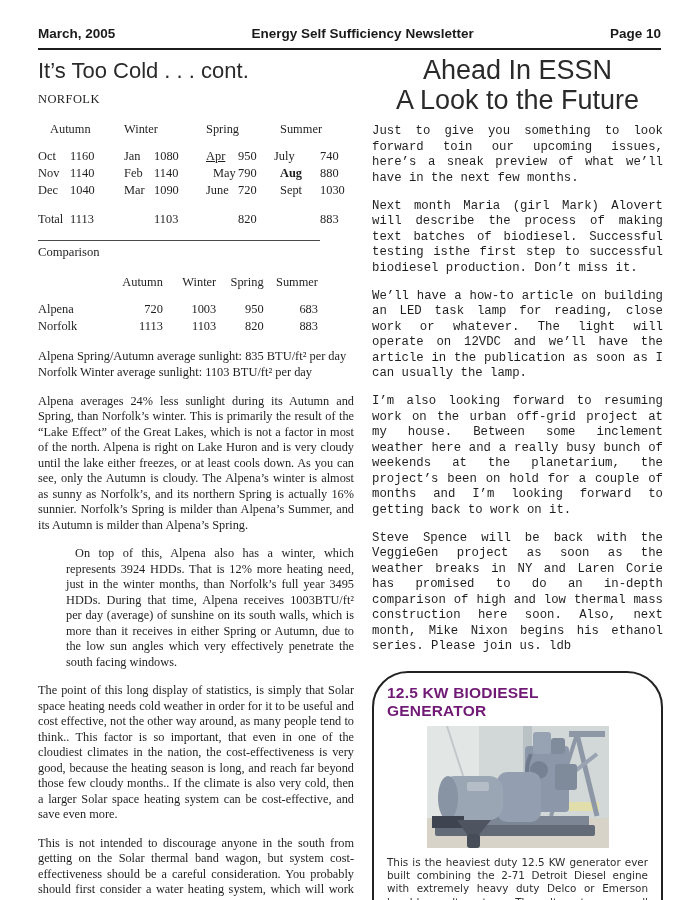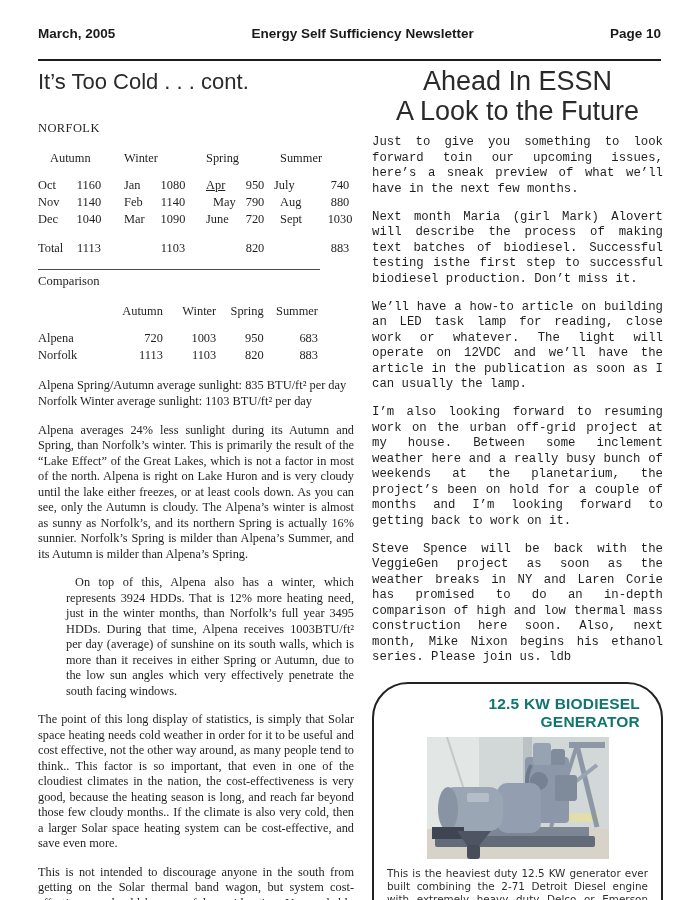--- a/index.html
+++ b/index.html
@@ -4,40 +4,40 @@
 <style>
   html,body { margin:0; padding:0; background:#ffffff; }
   body { width:695px; height:900px; overflow:hidden; color:#1f1f1f;
          font-family:"Liberation Serif", serif; }
   .page { width:695px; height:900px; box-sizing:border-box; padding:26px 34px 0 38px; }
 
   
   .masthead { display:flex; justify-content:space-between; align-items:baseline;
               font-family:"Liberation Sans", sans-serif; font-weight:bold;
               font-size:13.5px; color:#1a1a1a;
-              border-bottom:2px solid #1c1c1c; padding-bottom:18px; }
+              border-bottom:2px solid #1c1c1c; padding-bottom:7px; }
 
   
   .columns { display:flex; gap:18px; margin-top:5px; }
   .col-left  { width:316px; flex:none; }
   .col-right { width:291px; flex:none; }
 
   
   .article-title { font-family:"Liberation Sans", sans-serif; font-weight:400;
-                   font-size:22px; color:#2a2a2a; margin:3px 0 26px 0; }
+                   font-size:22px; color:#2a2a2a; margin:3px 0 8px 0; }
   .location { font-size:12.5px; letter-spacing:.4px; margin-bottom:14px; }
 
   table { border-collapse:collapse; table-layout:fixed; }
   td, th { padding:0; font-size:12.4px; font-weight:normal; line-height:17px;
            white-space:nowrap; overflow:visible; }
 
   .norfolk-table { width:300px; margin-bottom:2px; }
   .norfolk-table .season th { text-align:left; padding-bottom:10px; }
   .norfolk-table td.m { text-align:left; }
-  .norfolk-table td.v { text-align:center; }
+  .norfolk-table td.v { text-align:left; }
   .norfolk-table .totalrow td { padding-top:12px; }
 
   .table-divider { border:none; border-top:1.4px solid #4a4a4a; width:282px;
                    margin:12px 0 4px 0; }
   .comparison-label { font-size:12.6px; margin:0 0 14px 0; }
   .comparison-table { width:280px; margin-bottom:14px; }
   .comparison-table th { text-align:right; padding-bottom:10px; }
   .comparison-table td.lbl { text-align:left; }
   .comparison-table td.v { text-align:right; }
 
@@ -51,22 +51,22 @@
   
   .future-title { font-family:"Liberation Sans", sans-serif; font-weight:400;
                   font-size:27px; line-height:1.12; text-align:center;
                   color:#2a2a2a; margin:0 0 9px 0; }
   .col-right .body-par { margin-bottom:12.5px;font-family:Liberation Mono, monospace; }
 
   
   .ad-box { border:2px solid #222; border-radius:36px; margin-top:10px;
             padding:9px 13px 10px 13px; box-sizing:border-box; width:291px; }
   .ad-title { font-family:"Liberation Sans", sans-serif; font-weight:bold;
-              font-size:15.5px; letter-spacing:.2px; text-align:right;
-              color:#0f766e; margin:2px 8px 6px 0; }
+              font-size:15.5px; letter-spacing:.2px; text-align:left;
+              color:#701a75; margin:2px 8px 6px 0; }
   .ad-photo { display:block; margin:0 auto 8px auto; }
   .ad-par { font-family:"DejaVu Sans", sans-serif; font-size:10.4px;
             line-height:13.2px; text-align:justify; color:#2d2d2d; margin:0; }
   .ad-highlight { font-family:"DejaVu Sans", sans-serif; font-weight:bold;
                   font-size:11.3px; line-height:14.5px; text-align:center;
                   margin:6px 0 0 0; }
 </style>
 </head>
 <body>
 
@@ -113,21 +113,21 @@
           <td class="m" style="padding-left:2px;">July</td>
           <td class="v">740</td>
         </tr>
         <tr>
           <td class="m">Nov</td>
           <td class="v">1140</td>
           <td class="m" style="padding-left:16px;">Feb</td>
           <td class="v">1140</td>
           <td class="m" style="padding-left:21px;">May</td>
           <td class="v">790</td>
-          <td class="m" style="padding-left:8px;">Aug</td>
+          <td class="m" style="padding-left:8px;font-weight:bold;">Aug</td>
           <td class="v">880</td>
         </tr>
         <tr>
           <td class="m">Dec</td>
           <td class="v">1040</td>
           <td class="m" style="padding-left:16px;">Mar</td>
           <td class="v">1090</td>
           <td class="m" style="padding-left:14px;margin-top:22px;">June</td>
           <td class="v">720</td>
           <td class="m" style="padding-left:8px;">Sept</td>

